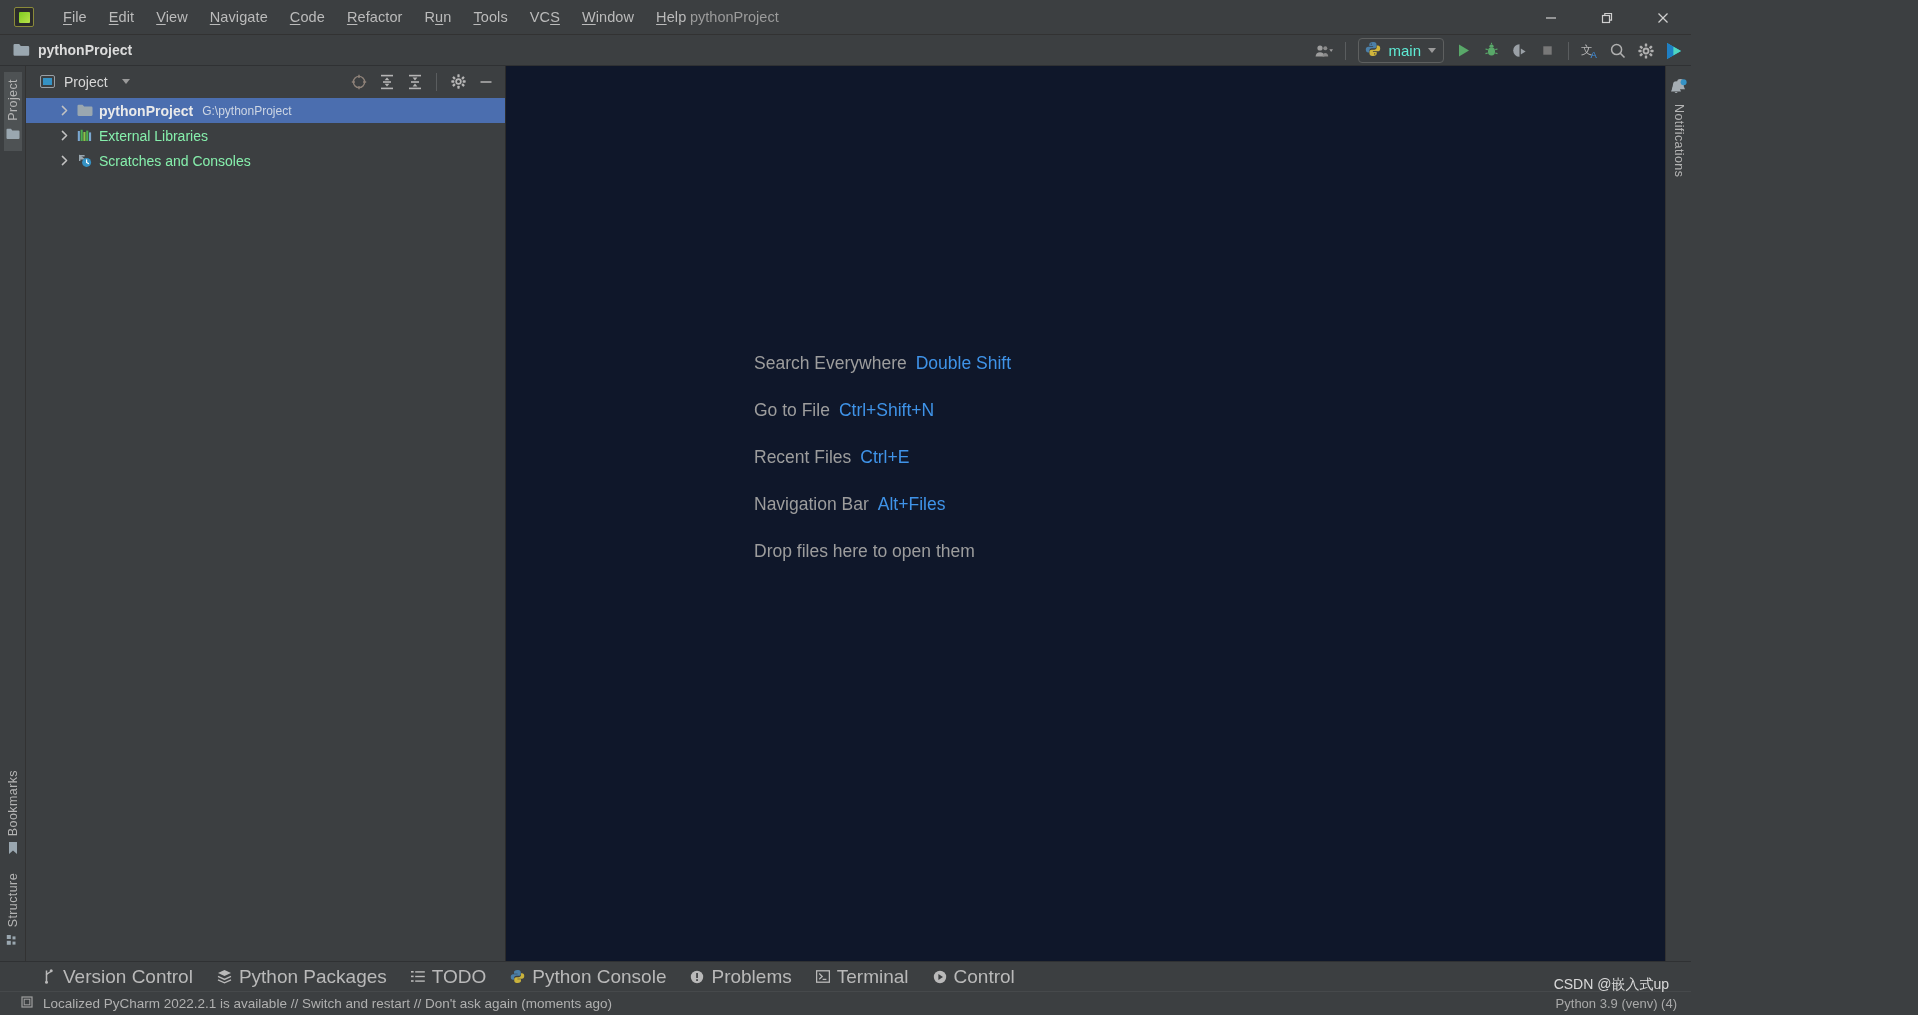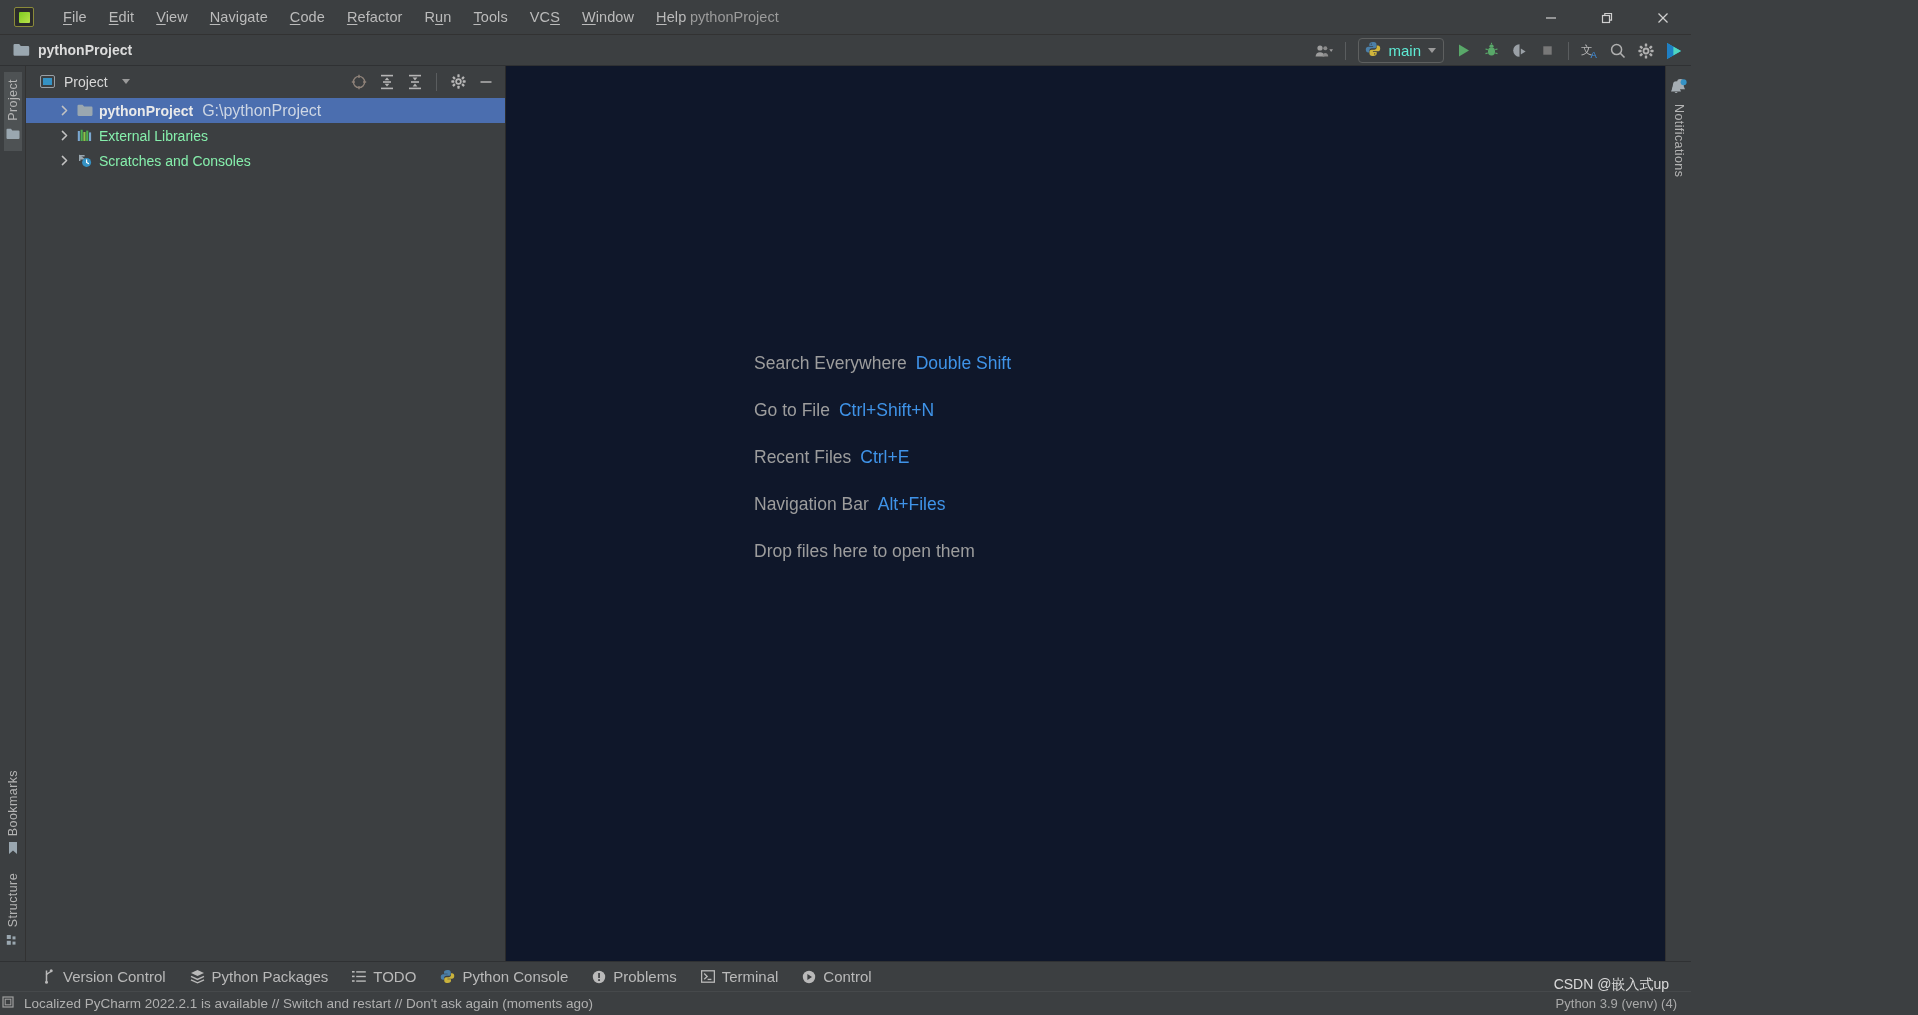--- a/index.html
+++ b/index.html
@@ -90,39 +90,39 @@
   .tw-caret { margin-left: 14px; }
   .tw-actions { position: absolute; right: 6px; display: flex; align-items: center; gap: 2px; }
   .tw-tree { flex: 1 1 auto; padding-top: 1px; overflow: hidden; }
   .tree-row { height: 25px; display: flex; align-items: center; padding-left: 30px; gap: 0; }
   .tree-row.selected { background: #4b6eaf; }
   .arrow { width: 16px; display: flex; align-items: center; justify-content: center; flex: 0 0 16px; }
   .arrow svg { display: block; }
   .tree-icon { width: 22px; display: flex; align-items: center; justify-content: flex-start; flex: 0 0 22px; margin-left: 5px;}
   .tree-label { font-size: 14px; color: #86efac; }
   .tree-label.bold { font-weight: bold; color: #eaeaea; }
-  .tree-sub { font-size: 16px; color: #a4a4a4; margin-left: 9px; }
+  .tree-sub { font-size: 12px; color: #a4a4a4; margin-left: 9px; }
   .tree-row.selected .tree-sub { color: #cdd6e4; }
 
   
   .editor { flex: 1 1 auto; background: #0f172a; position: relative; min-width: 0; }
   .tips { position: absolute; left: 248px; top: 287px; display: flex; flex-direction: column; gap: 26px; }
   .tip { font-size: 17.5px; color: #9d9d9d; white-space: nowrap; }
   .tip .key { color: #3f93e8; margin-left: 9px; }
 
   
   .bottombar {
     height: 30px; flex: 0 0 30px; background: #3c3f41; display: flex; align-items: center;
     border-top: 1px solid #2f3133; padding-left: 30px; gap: 0;
   }
   .bb-item { display: flex; align-items: center; gap: 7px; padding: 4px 12px; border-radius: 3px; }
-  .bb-label { color: #b9b9b9; font-size: 15px; }
+  .bb-label { color: #b9b9b9; font-size: 19px; }
   .statusbar {
     height: 24px; flex: 0 0 24px; background: #3c3f41; display: flex; align-items: center;
-    padding-left: 1px; position: relative; border-top: 1px solid #46494b;
+    padding-left: 20px; position: relative; border-top: 1px solid #46494b;
   }
   .sb-msg { color: #b0b0b0; font-size: 13.5px; margin-left: 9px; }
   .sb-right { position: absolute; right: 14px; color: #a9a9a9; font-size: 13px; }
   .watermark {
     position: absolute; right: 22px; bottom: 21px; color: #e6e6e6; font-size: 14px;
     opacity: .92; pointer-events: none; white-space: nowrap;
   }
 </style>
 </head>
 <body>

